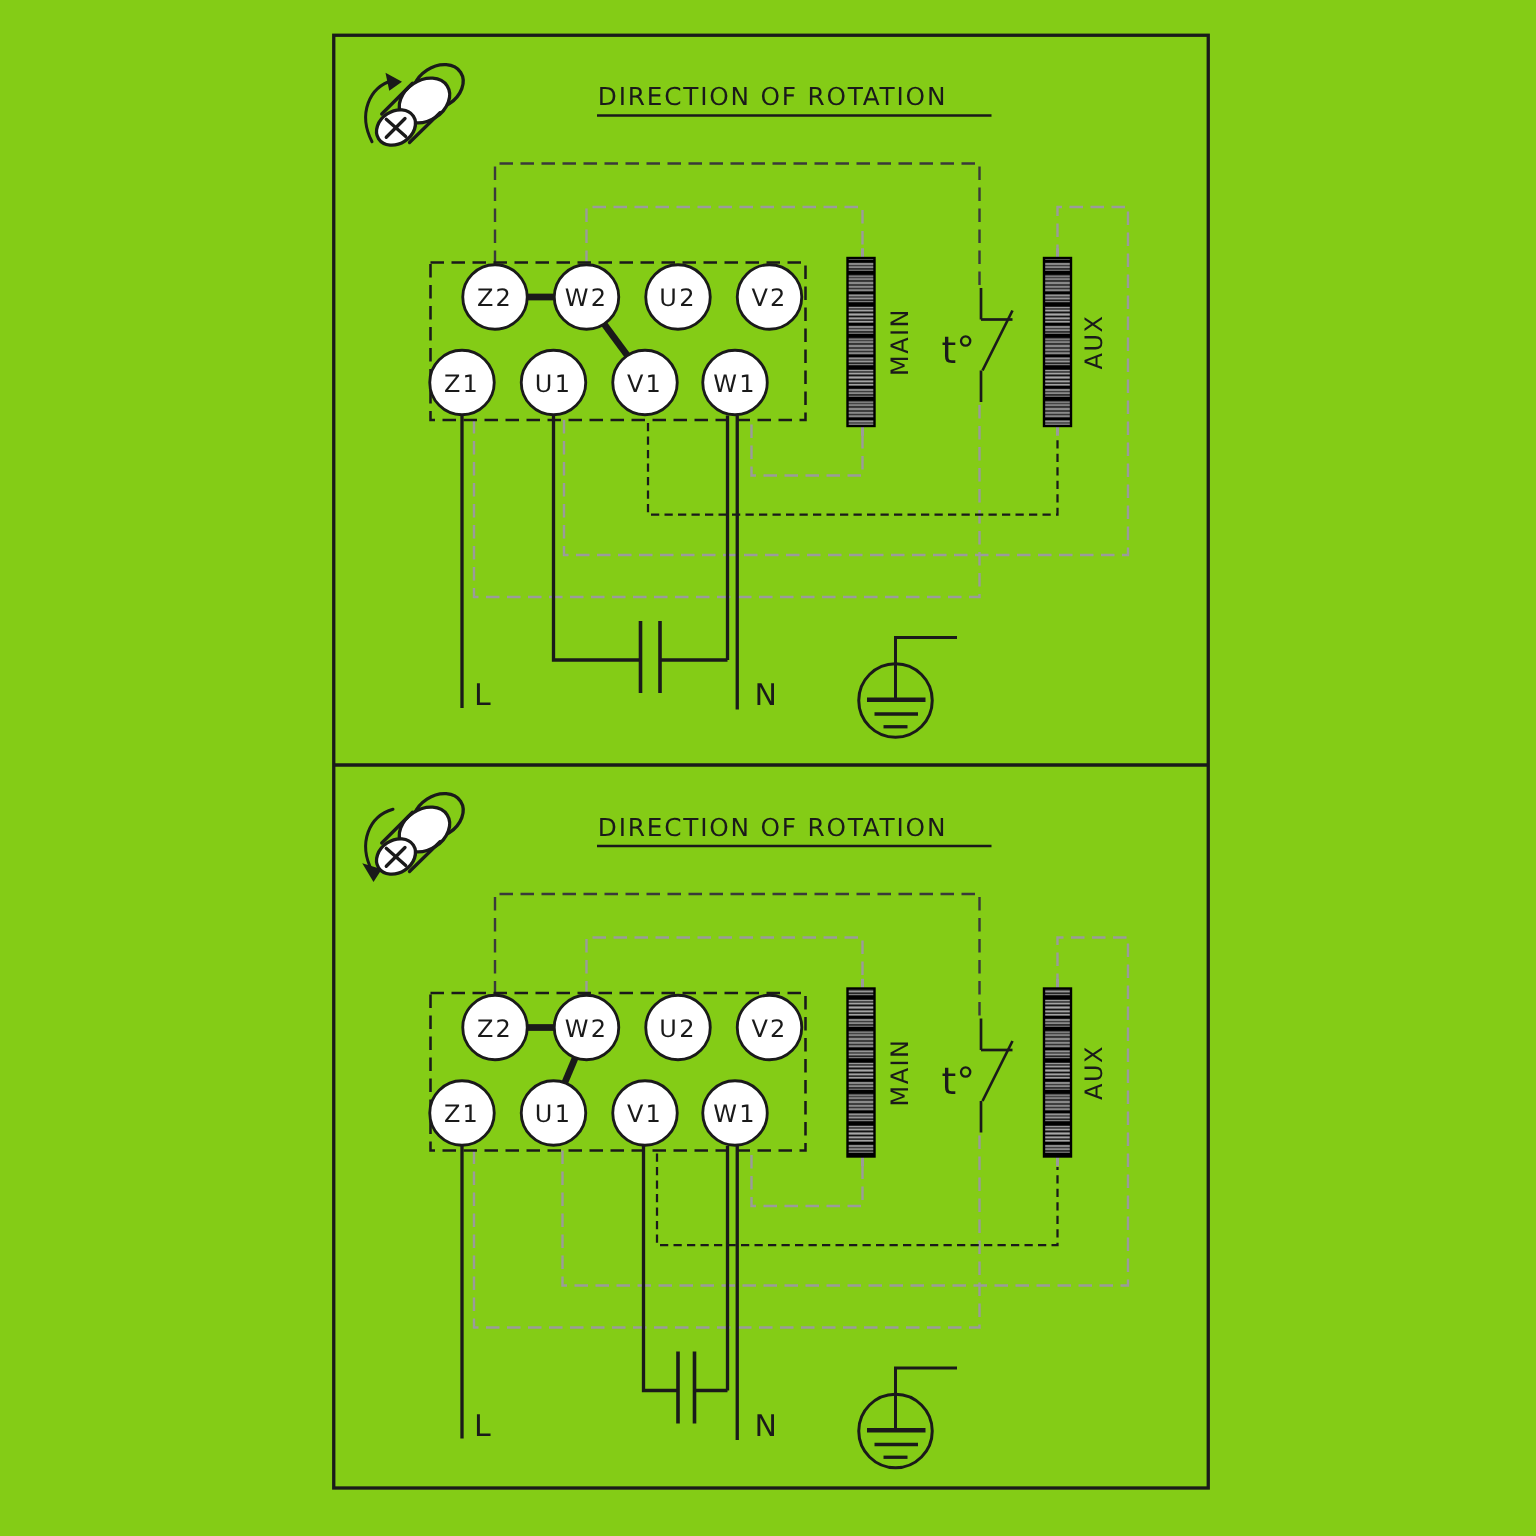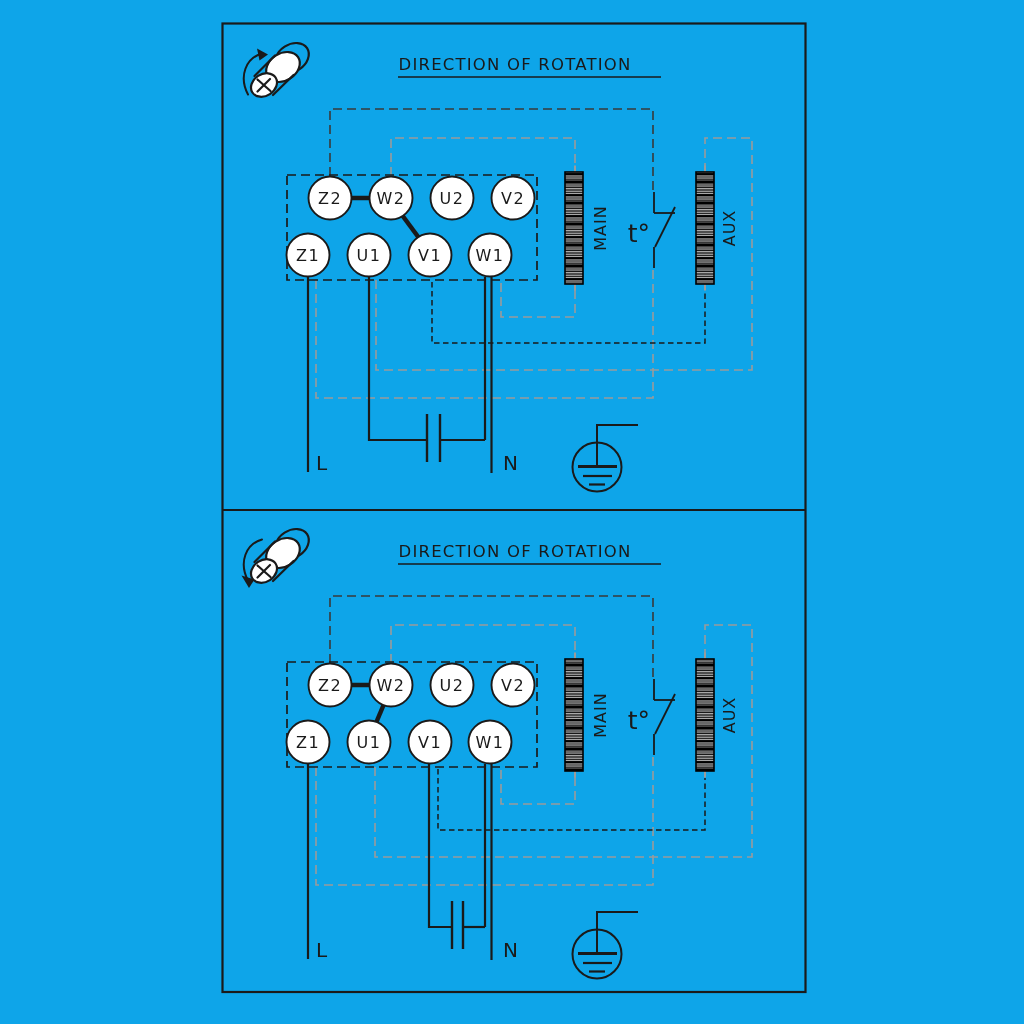--- a/index.html
+++ b/index.html
@@ -1,16 +1,16 @@
 <!DOCTYPE html>
 <html><head>
 <meta charset="utf-8">
 <style>
   html,body{margin:0;padding:0;background:#ffffff;}
-  .stage{position:relative;width:1024px;height:1024px;background:#0ea5e9;overflow:hidden;
+  .stage{position:relative;width:1024px;height:1024px;background:#84cc16;overflow:hidden;
          font-family:"DejaVu Sans","Liberation Sans",sans-serif;}
   svg{position:absolute;left:0;top:0;}
   text{fill:#1a1a1a;}
   .title-text{font-size:16.5px;letter-spacing:1.2px;}
   .term-text{font-size:16px;letter-spacing:1.5px;}
   .wind-text{font-size:16px;letter-spacing:1px;}
   .tdeg-text{font-size:25px;}
   .ln-text{font-size:20px;}
 </style>
 </head>

